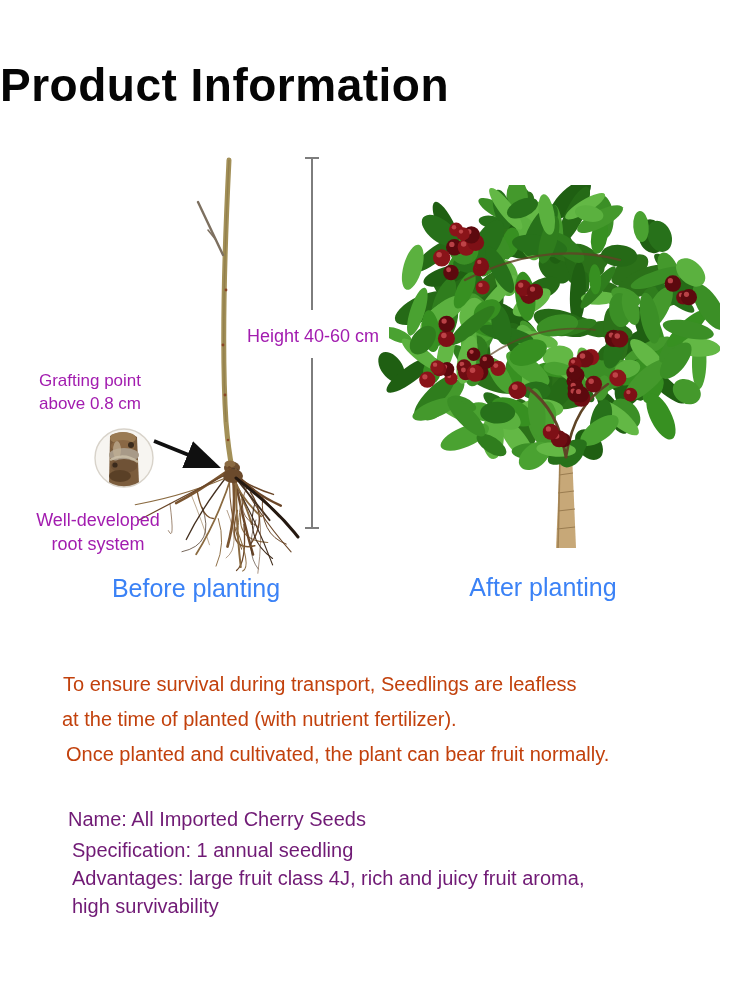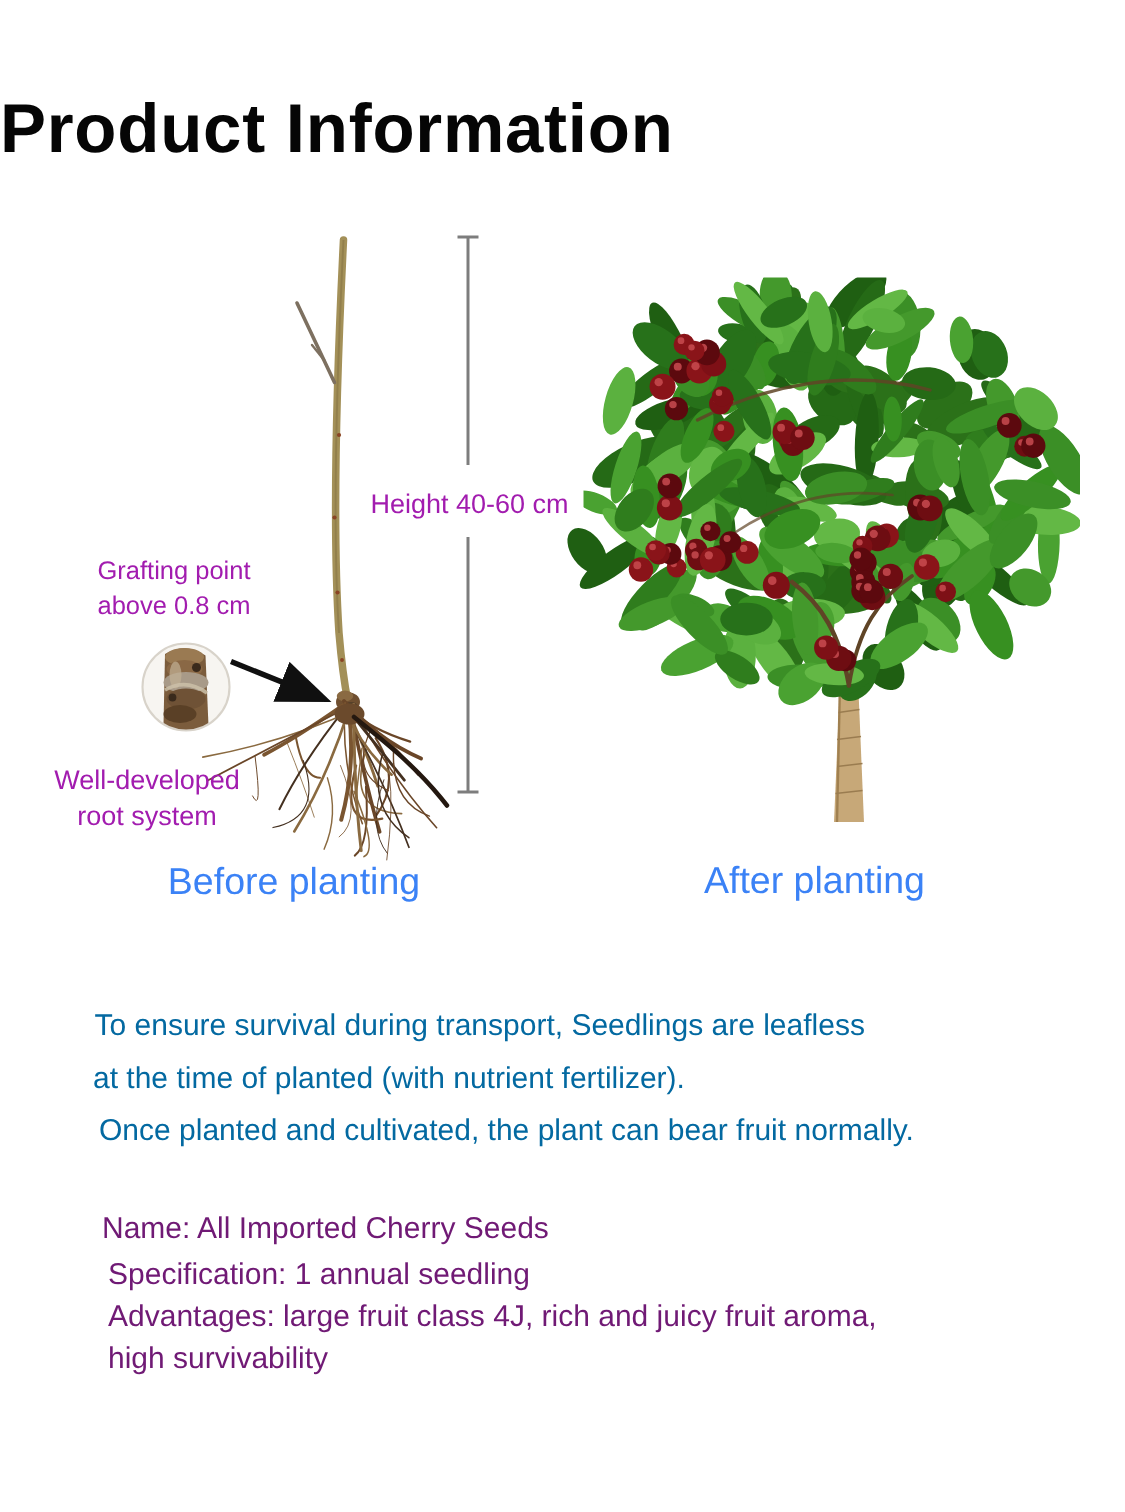--- a/index.html
+++ b/index.html
@@ -11,27 +11,27 @@
   }
   .title {
     position:absolute; top:58px; left:0; width:750px;
     text-align:left; font-size:46px; font-weight:bold; color:#050505;
     letter-spacing:0.5px;
   }
   .fig-svg { position:absolute; }
   #beforeSvg { left:40px; top:140px; }
   #afterSvg  { left:370px; top:185px; }
   .lbl { position:absolute; text-align:center; color:#a21caf; }
-  .lbl-grafting { left:36px;  top:369px; width:160px; font-size:17px; line-height:23px; }
+  .lbl-grafting { left:10px;  top:369px; width:160px; font-size:17px; line-height:23px; }
   .lbl-height   { left:237px; top:326px; width:152px; font-size:18px; background:#fff; }
   .lbl-roots    { left:18px;  top:508px; width:160px; font-size:18px; line-height:24px; }
   .caption { position:absolute; font-size:25px; color:#3b82f6; width:220px; text-align:center; }
   .caption-before { left:86px;  top:574px; }
   .caption-after  { left:433px; top:573px; }
-  .notice-line { position:absolute; font-size:20px; color:#0369a1; white-space:nowrap; }
+  .notice-line { position:absolute; font-size:20px; color:#c2410c; white-space:nowrap; }
   .n0 { left:63px; top:673px; }
   .n1 { left:62px; top:708px; }
   .n2 { left:66px; top:743px; }
   .detail-line { position:absolute; font-size:20px; color:#701a75; white-space:nowrap; }
   .d0 { left:68px; top:808px; }
   .d1 { left:72px; top:839px; }
   .d2 { left:72px; top:867px; }
   .d3 { left:72px; top:895px; }
 </style>
 </head>

